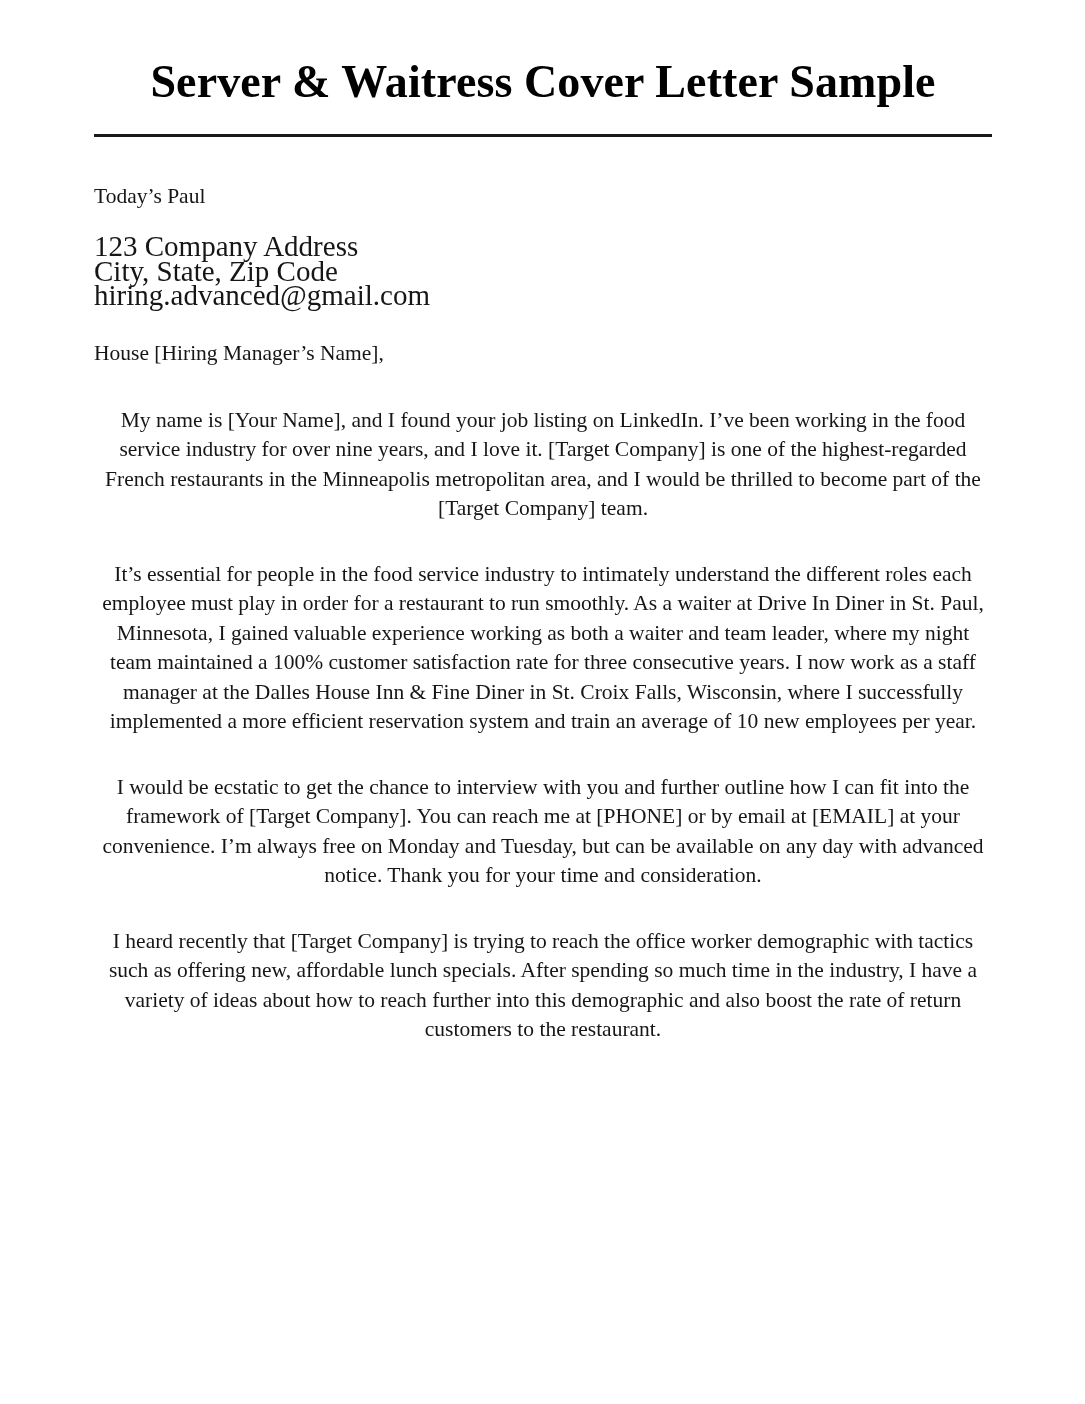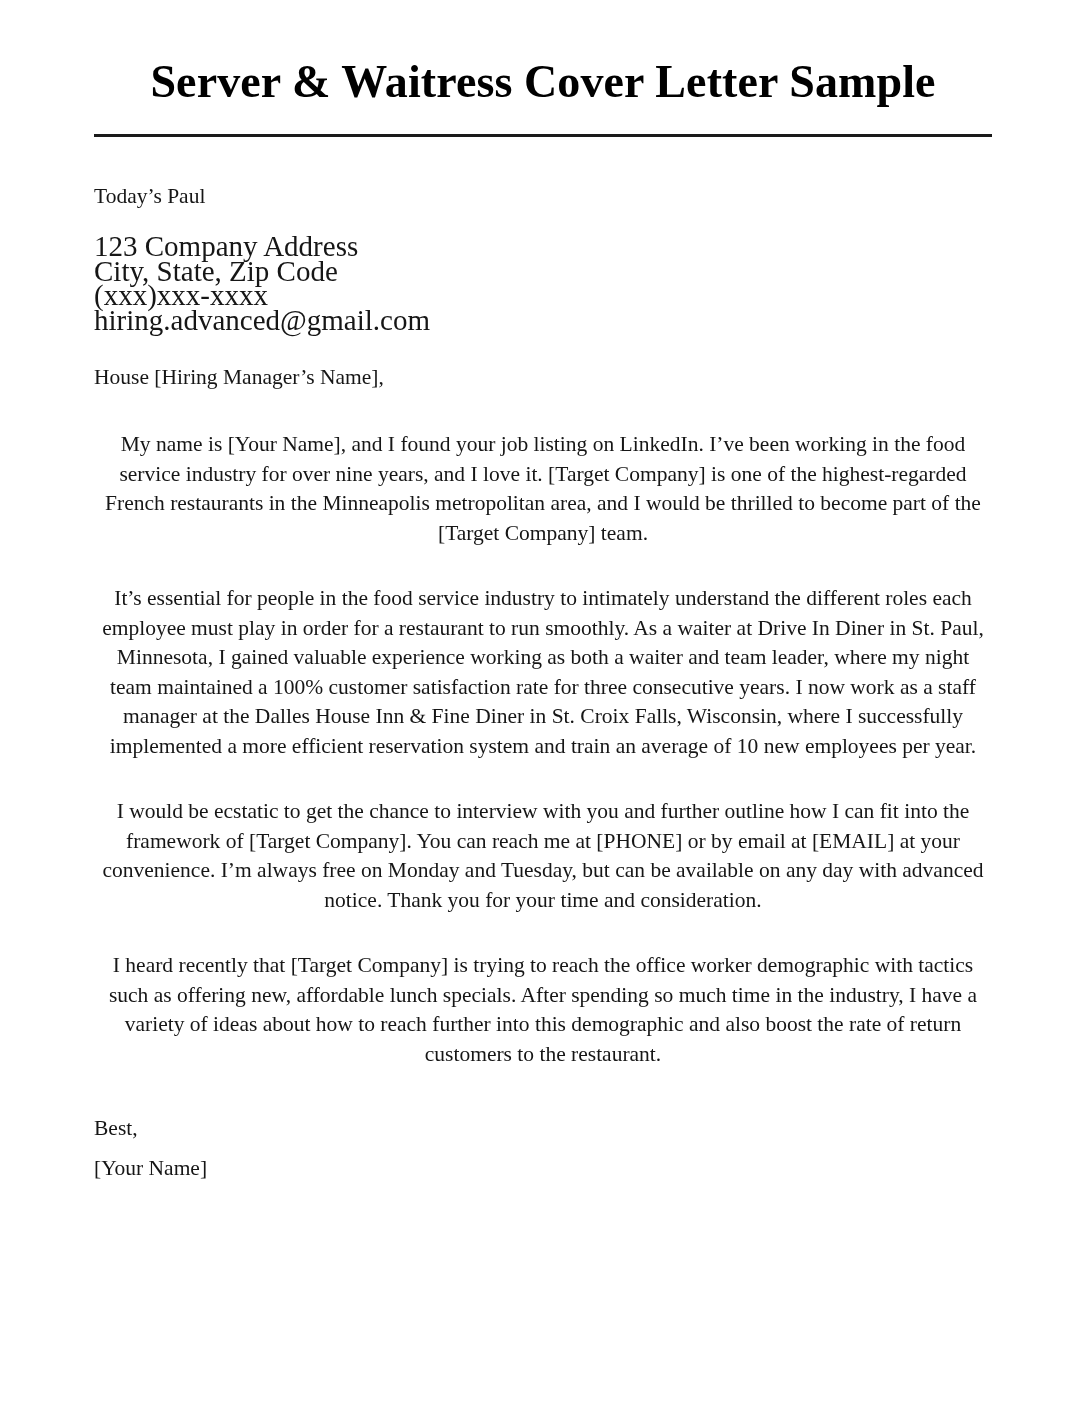--- a/index.html
+++ b/index.html
@@ -116,34 +116,29 @@
     <hr class="title-rule">
 
     <div class="letter">
 
       <p class="meta-line">Today’s Paul</p>
 
 
       <div class="address-block">
         <p class="addr-line">123 Company Address</p>
         <p class="addr-line">City, State, Zip Code</p>
-        <p class="addr-line">(xxx)xxx-xxxx</p>
         <p class="addr-line">hiring.advanced@gmail.com</p>
       </div>
 
       <p class="salutation">House [Hiring Manager’s Name],</p>
 
       <p class="para first-para">My name is [Your Name], and I found your job listing on LinkedIn. I’ve been working in the food service industry for over nine years, and I love it. [Target Company]  is one of the highest-regarded French restaurants in the Minneapolis metropolitan area, and I would be thrilled to become part of the [Target Company] team.</p>
 
       <p class="para">It’s essential for people in the food service industry to intimately understand the different roles each employee must play in order for a restaurant to run smoothly. As a waiter at Drive In Diner in St. Paul, Minnesota, I gained valuable experience working as both a waiter and team leader, where my night team maintained a 100% customer satisfaction rate for three consecutive years. I now work as a staff manager at the Dalles House Inn &amp; Fine Diner in St. Croix Falls, Wisconsin, where I successfully implemented a more efficient reservation system and train an average of 10 new employees per year.</p>
 
       <p class="para">I would be ecstatic to get the chance to interview with you and further outline how I can fit into the framework of [Target Company]. You can reach me at [PHONE] or by email at [EMAIL] at your convenience. I’m always free on Monday and Tuesday, but can be available on any day with advanced notice. Thank you for your time and consideration.</p>
 
       <p class="para">I heard recently that [Target Company] is trying to reach the office worker demographic with tactics such as offering new, affordable lunch specials. After spending so much time in the industry, I have a variety of ideas about how to reach further into this demographic and also boost the rate of return customers to the restaurant.</p>
 
-      <div class="closing">
-        <p class="close-line">Best,</p>
-        <p class="close-line">[Your Name]</p>
-      </div>
 
     </div>
   </div>
 </div>
 
 </body></html>

